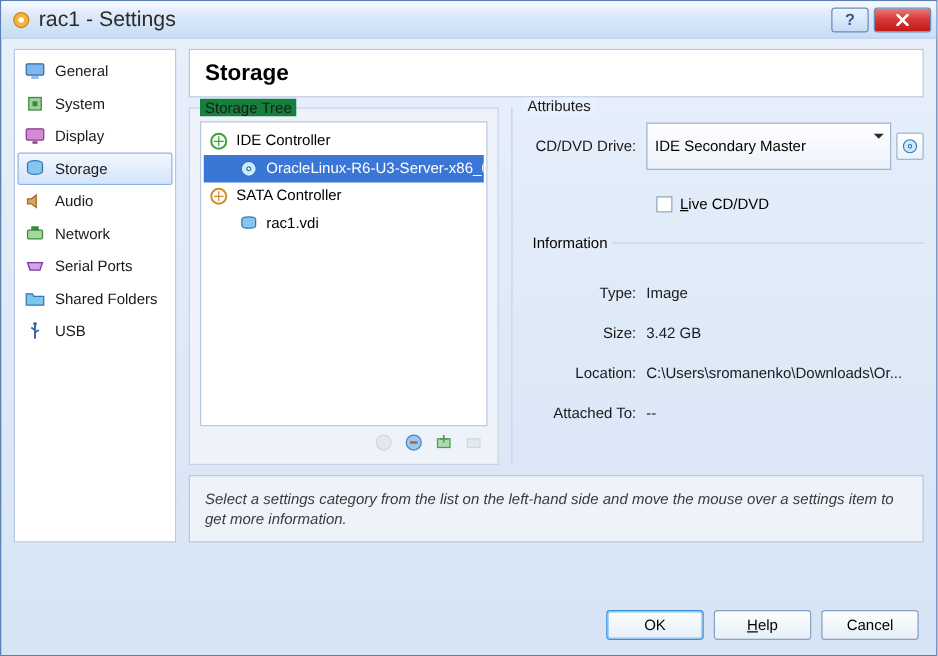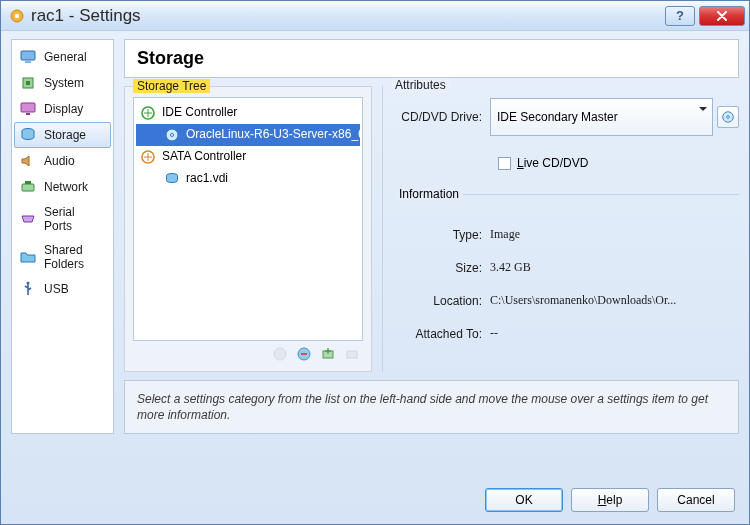--- a/index.html
+++ b/index.html
@@ -9,47 +9,47 @@
 
 .titlebar { height: 30px; background: linear-gradient(#f7fbff,#dce9fa 40%,#c8ddf5); display: flex; align-items: center; padding: 0 4px 0 8px; border-bottom: 1px solid #b8cde8; }
 .titlebar .app-icon { width: 16px; height: 16px; margin-right: 6px; }
 .titlebar .title { flex: 1; color: #2b2b2b; font-size: 17px; }
 .titlebar .win-btn { height: 20px; display: inline-flex; align-items: center; justify-content: center; border: 1px solid #6b8db8; border-radius: 3px; margin-left: 4px; cursor: pointer; }
 .win-help { width: 30px; background: linear-gradient(#eaf3fe,#c7dcf5); color: #3a5a85; font-weight: bold; font-size: 13px;}
 .win-close { width: 46px; background: linear-gradient(#f07a7a,#d93a3a 45%,#c31818); color: #fff; font-size: 13px; font-weight: bold; border-color: #a02020;}
 
 .client { flex: 1; display: flex; padding: 8px 10px 0 10px; gap: 10px; }
 
-.sidebar { width: 103px; background: #fff; border: 1px solid #b8c8dd; padding: 4px 2px; }
+.sidebar { width: 130px; background: #fff; border: 1px solid #b8c8dd; padding: 4px 2px; }
 .side-item { display: flex; align-items: center; gap: 8px; padding: 5px 6px; cursor: pointer; color: #1a1a1a; border-radius: 2px; }
 .side-item.selected { background: linear-gradient(#f2f7fe,#d3e4fa); border: 1px solid #8bb4e8; padding: 4px 5px; }
 .side-item .s-icon { width: 16px; height: 16px; flex-shrink: 0; }
 
 .main { flex: 1; display: flex; flex-direction: column; gap: 8px; }
 .page-header { background: #fff; border: 1px solid #b8c8dd; padding: 8px 12px; font-size: 18px; font-weight: bold; }
 
 .content { flex: 1; display: flex; gap: 10px; }
 
 .groupbox { border: 1px solid #c7d3e3; background: #eef3fa; position: relative; padding: 10px 8px 8px; }
-.groupbox > legend { position: absolute; top: -8px; left: 8px; background: #fde047; padding: 0 4px; color: #1a1a1a; font-size: 12px; }
+.groupbox > legend { position: absolute; top: -8px; left: 8px; background: #15803d; padding: 0 4px; color: #1a1a1a; font-size: 12px; }
 
 .tree-wrap { width: 248px; display: flex; flex-direction: column; }
 .tree { flex: 1; background: #fff; border: 1px solid #b8c8dd; padding: 4px 2px; overflow: hidden; }
 .tree-node { display: flex; gap: 6px; padding: 3px 4px; cursor: pointer; white-space: nowrap; overflow: hidden; text-overflow: ellipsis; }
 .tree-node.indent { padding-left: 28px; }
 .tree-node.selected { background: #3a76d6; color: #fff; }
 .tree-icon { width: 16px; height: 16px; flex-shrink: 0; }
 .tree-toolbar { display: flex; justify-content: flex-end; gap: 6px; padding: 4px 2px 0; }
 .tool-btn { width: 18px; height: 18px; display: inline-flex; align-items: center; justify-content: center; cursor: pointer; opacity: 0.85; }
 .tool-btn.disabled { opacity: 0.35; cursor: default; }
 
 .attr-wrap { flex: 1; display: flex; flex-direction: column; gap: 10px; }
 .field-row { display: flex; align-items: center; margin: 4px 0; }
 .field-row .label { width: 95px; text-align: right; padding-right: 8px; color: #1a1a1a; }
-.field-row .value { color: #1a1a1a; flex: 1; overflow: hidden; white-space: nowrap; text-overflow: ellipsis; font-family: Liberation Serif, serif; }
+.field-row .value { color: #1a1a1a; flex: 1; overflow: hidden; white-space: nowrap; text-overflow: ellipsis; }
 .select { flex: 1; border: 1px solid #9fb6d4; background: linear-gradient(#fff,#ecf2fb); height: 38px; display: flex; align-items: center; padding: 0 18px 0 6px; position: relative; }
 .select:after { content: ""; position: absolute; right: 5px; top: 8px; border: 4px solid transparent; border-top-color: #2b2b2b; }
 .icon-btn { width: 22px; height: 22px; margin-left: 4px; border: 1px solid #9fb6d4; background: linear-gradient(#fff,#ecf2fb); display: flex; align-items: center; justify-content: center; cursor: pointer; border-radius: 2px;}
 .checkbox-row { padding-left: 103px; display: flex; align-items: center; gap: 6px; margin: 6px 0 0; }
 .checkbox { width: 13px; height: 13px; border: 1px solid #8aa3c4; background: #fff; cursor: pointer; }
 .info-legend { margin: 8px 0 4px 0; }
 
 .hint-box { border: 1px solid #b8c8dd; background: #eef3fa; padding: 10px 12px; font-style: italic; color: #3a3a3a; line-height: 1.35; }
 
 .footer { padding: 10px 14px 12px; display: flex; justify-content: flex-end; gap: 8px; margin-top: 44px; }

